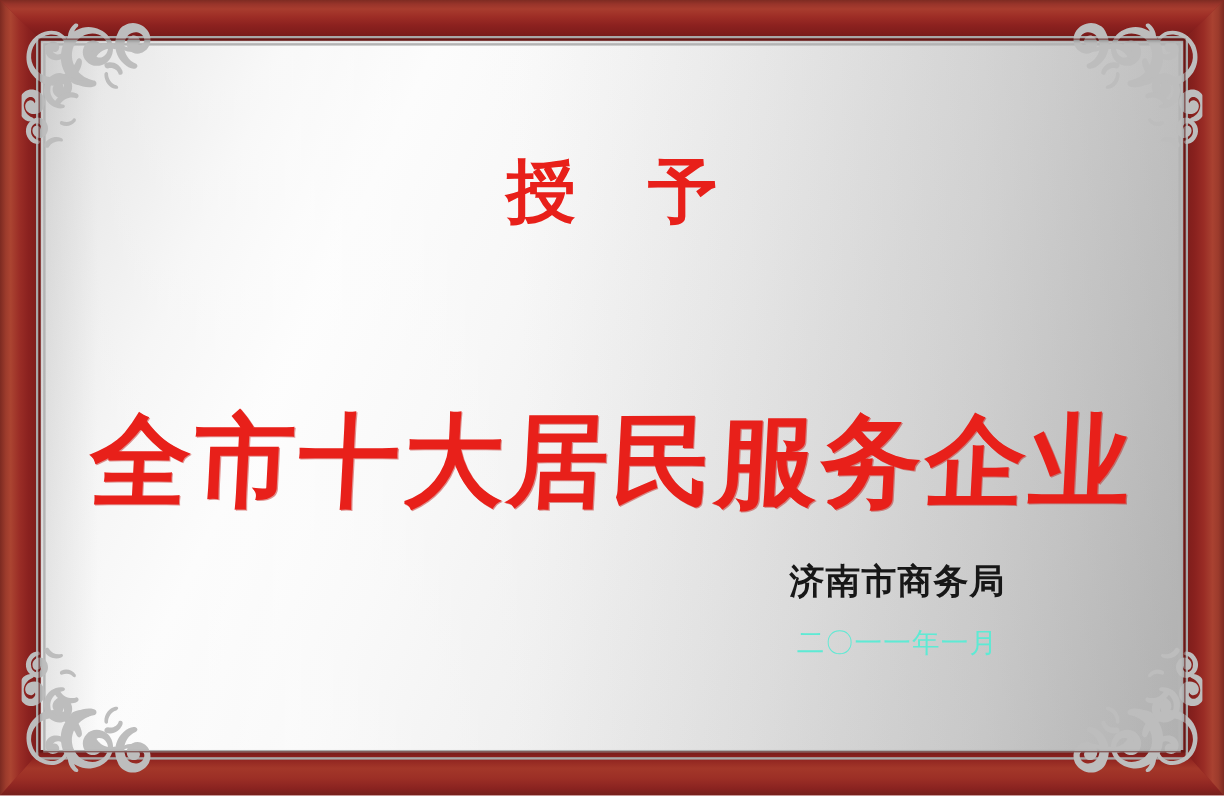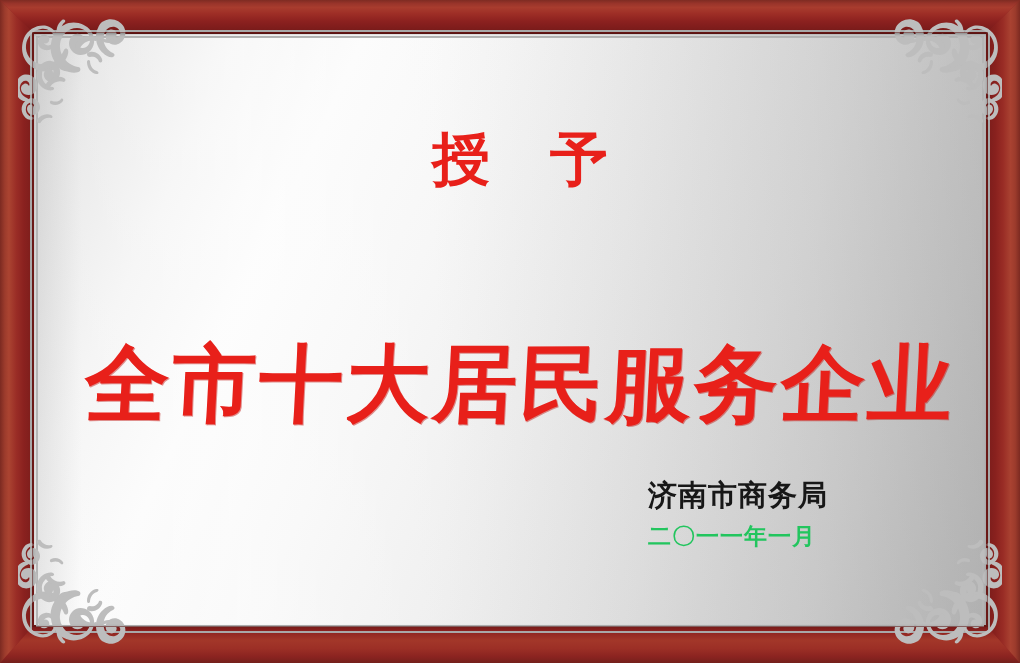--- a/index.html
+++ b/index.html
@@ -122,21 +122,20 @@
   .orn-tr { right: 18px; top: 18px;  transform: scaleX(-1); }
   .orn-bl { left: 18px;  bottom: 18px; transform: scaleY(-1); }
   .orn-br { right: 18px; bottom: 18px; transform: scale(-1,-1); }
 
   
   .content {
     position: absolute;
     left: 34px; top: 34px;
     width: 952px; height: 591px;
     z-index: 4;
-    padding-left: 20px;
   }
 
   .award-verb {
     position: absolute;
     top: 96px;
     left: 0; right: 0;
     text-align: center;
     color: #e8201a;
     font-family: "DejaVu Serif", "Liberation Serif", serif;
     font-size: 58px;
@@ -170,36 +169,37 @@
     letter-spacing: 3px;
     line-height: 1.1;
     transform: skewX(-3deg);
     text-shadow: 1px 1px 0 rgba(190,15,12,.45);
   }
 
   .signature {
     position: absolute;
     right: 118px;
     bottom: 74px;
+    text-align: center;
     width: 240px;
   }
   .sig-org {
     color: #171717;
     font-family: "DejaVu Sans", "Liberation Sans", sans-serif;
     font-size: 29px;
     font-weight: 700;
     letter-spacing: 1px;
     line-height: 1.25;
   }
   .sig-date {
-    margin-top: 10px;
-    color: #22c55e;
+    margin-top: 21px;
+    color: #5eead4;
     font-family: "DejaVu Sans", "Liberation Sans", sans-serif;
     font-size: 23px;
-    font-weight: 700;
+    font-weight: 400;
     letter-spacing: 1px;
     line-height: 1.2;
   }
 </style>
 </head>
 <body>
 
 <div class="plaque">
 
   <div class="frame-bar frame-top"></div>

